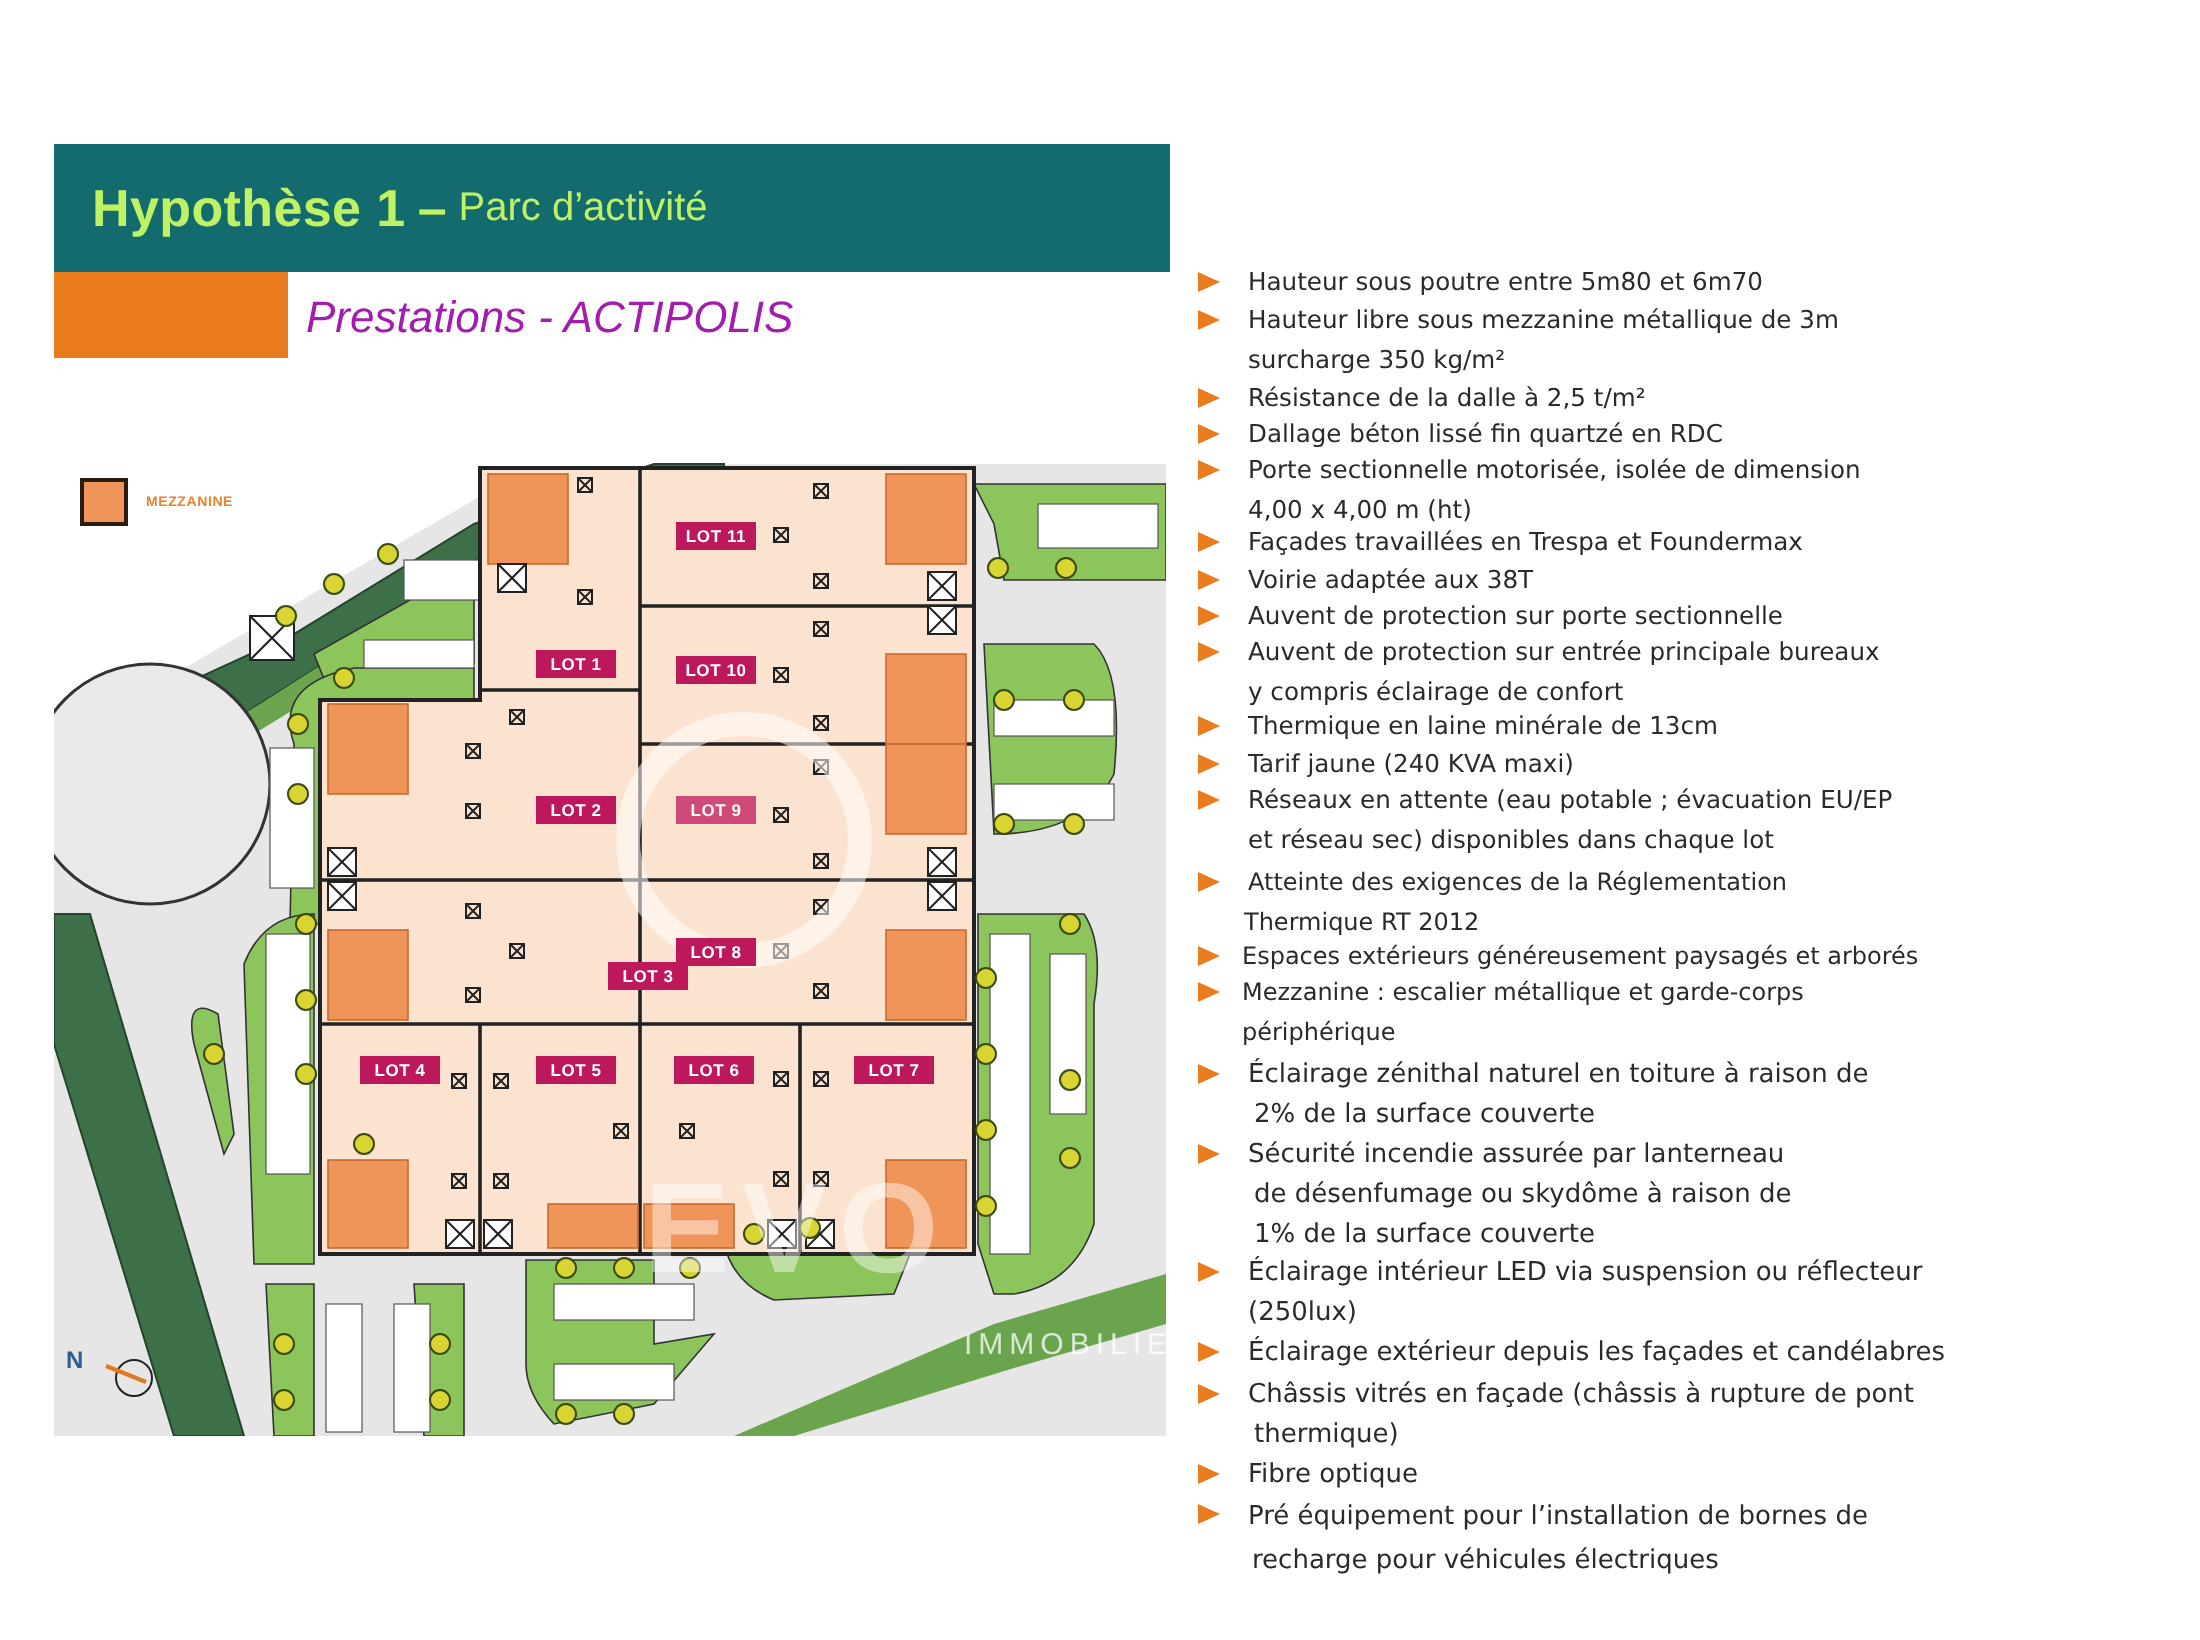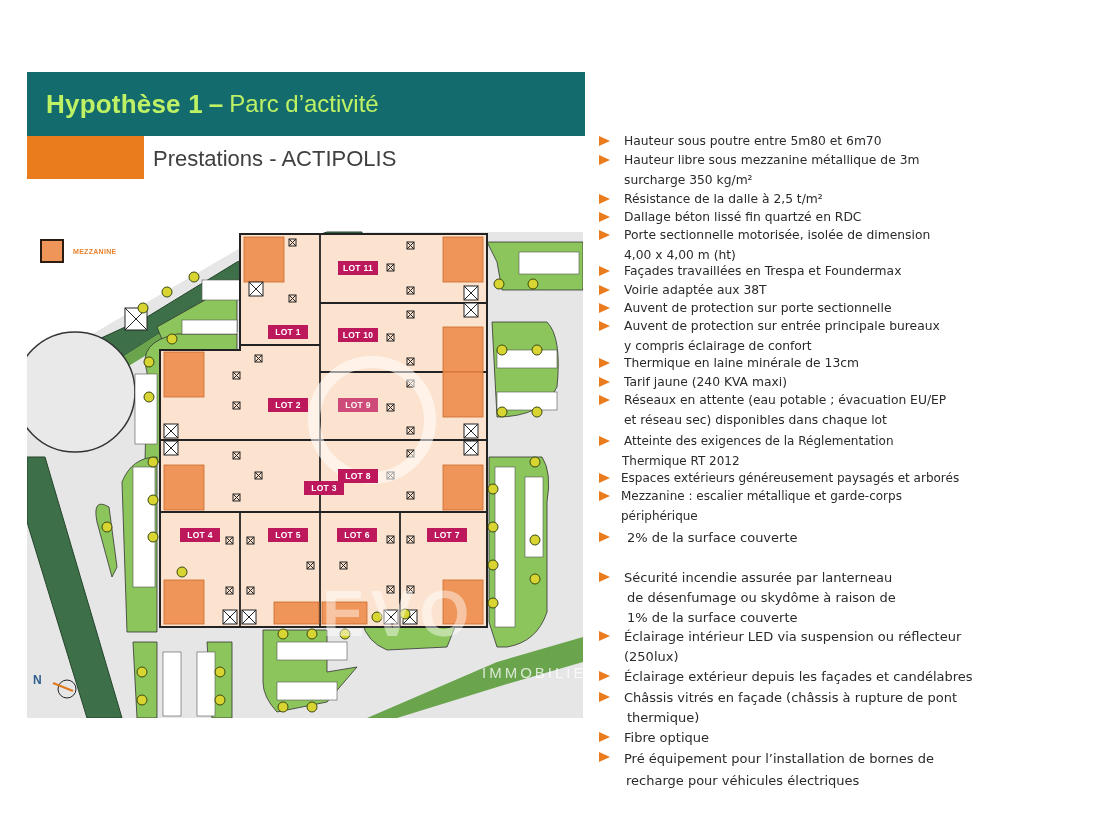--- a/index.html
+++ b/index.html
@@ -5,24 +5,24 @@
   * { box-sizing: border-box; margin: 0; padding: 0; }
   html, body { width: 1100px; height: 820px; background: #ffffff; overflow: hidden; }
   body { position: relative; font-family: "Liberation Sans", sans-serif; }
 
   .title-bar {
     position: absolute; left: 27px; top: 72px; width: 558px; height: 64px;
     background: #136b6d; color: #bef264; display: flex; align-items: center; padding-left: 19px;
   }
   .title-bar .t-bold { font-weight: bold; font-size: 26px; letter-spacing: 0.2px; }
   .title-bar .t-sep { font-weight: bold; font-size: 26px; margin: 0 6px; }
-  .title-bar .t-reg { font-size: 24px; }
+  .title-bar .t-reg { font-size: 20px; }
 
   .orange-block { position: absolute; left: 27px; top: 136px; width: 117px; height: 43px; background: #ea7c1e; }
-  .subtitle { position: absolute; left: 153px; top: 146px; font-size: 22px; color: #404040; }
+  .subtitle { position: absolute; left: 153px; top: 146px; font-size: 22px; color: #a21caf; font-style: italic; }
 
   .plan { position: absolute; left: 27px; top: 222px; width: 556px; height: 496px; background: #ffffff; overflow: hidden; }
   .plan svg { position: absolute; left: 0; top: 0; }
 
   .legend-swatch { position: absolute; left: 13px; top: 17px; width: 24px; height: 24px; background: #f0955a; border: 2px solid #2a1c10; }
   .legend-label { position: absolute; left: 46px; top: 26px; font-size: 7px; font-weight: bold; color: #e8832e; letter-spacing: 0.3px; }
 
   .lot-label {
     position: absolute; background: #be185d; color: #fff; font-size: 8.5px; font-weight: bold;
     padding: 2px 0; width: 40px; text-align: center; letter-spacing: 0.3px;
@@ -470,20 +470,21 @@
       <span class="bullet"></span>
       <span class="line">Espaces extérieurs généreusement paysagés et arborés</span>
     </li>
   <li style="top:355px;font-size:12px;padding-left:24px;">
       <span class="bullet"></span>
       <span class="line">Mezzanine : escalier métallique et garde-corps</span>
       <span class="line">périphérique</span>
     </li>
   <li class="big" style="top:396px;">
       <span class="bullet"></span>
+      <span class="line">Éclairage zénithal naturel en toiture à raison de</span>
       <span class="line" style="padding-left:3px;">2% de la surface couverte</span>
     </li>
   <li class="big" style="top:436px;">
       <span class="bullet"></span>
       <span class="line">Sécurité incendie assurée par lanterneau</span>
       <span class="line" style="padding-left:3px;">de désenfumage ou skydôme à raison de</span>
       <span class="line" style="padding-left:3px;">1% de la surface couverte</span>
     </li>
   <li class="big" style="top:495px;">
       <span class="bullet"></span>

